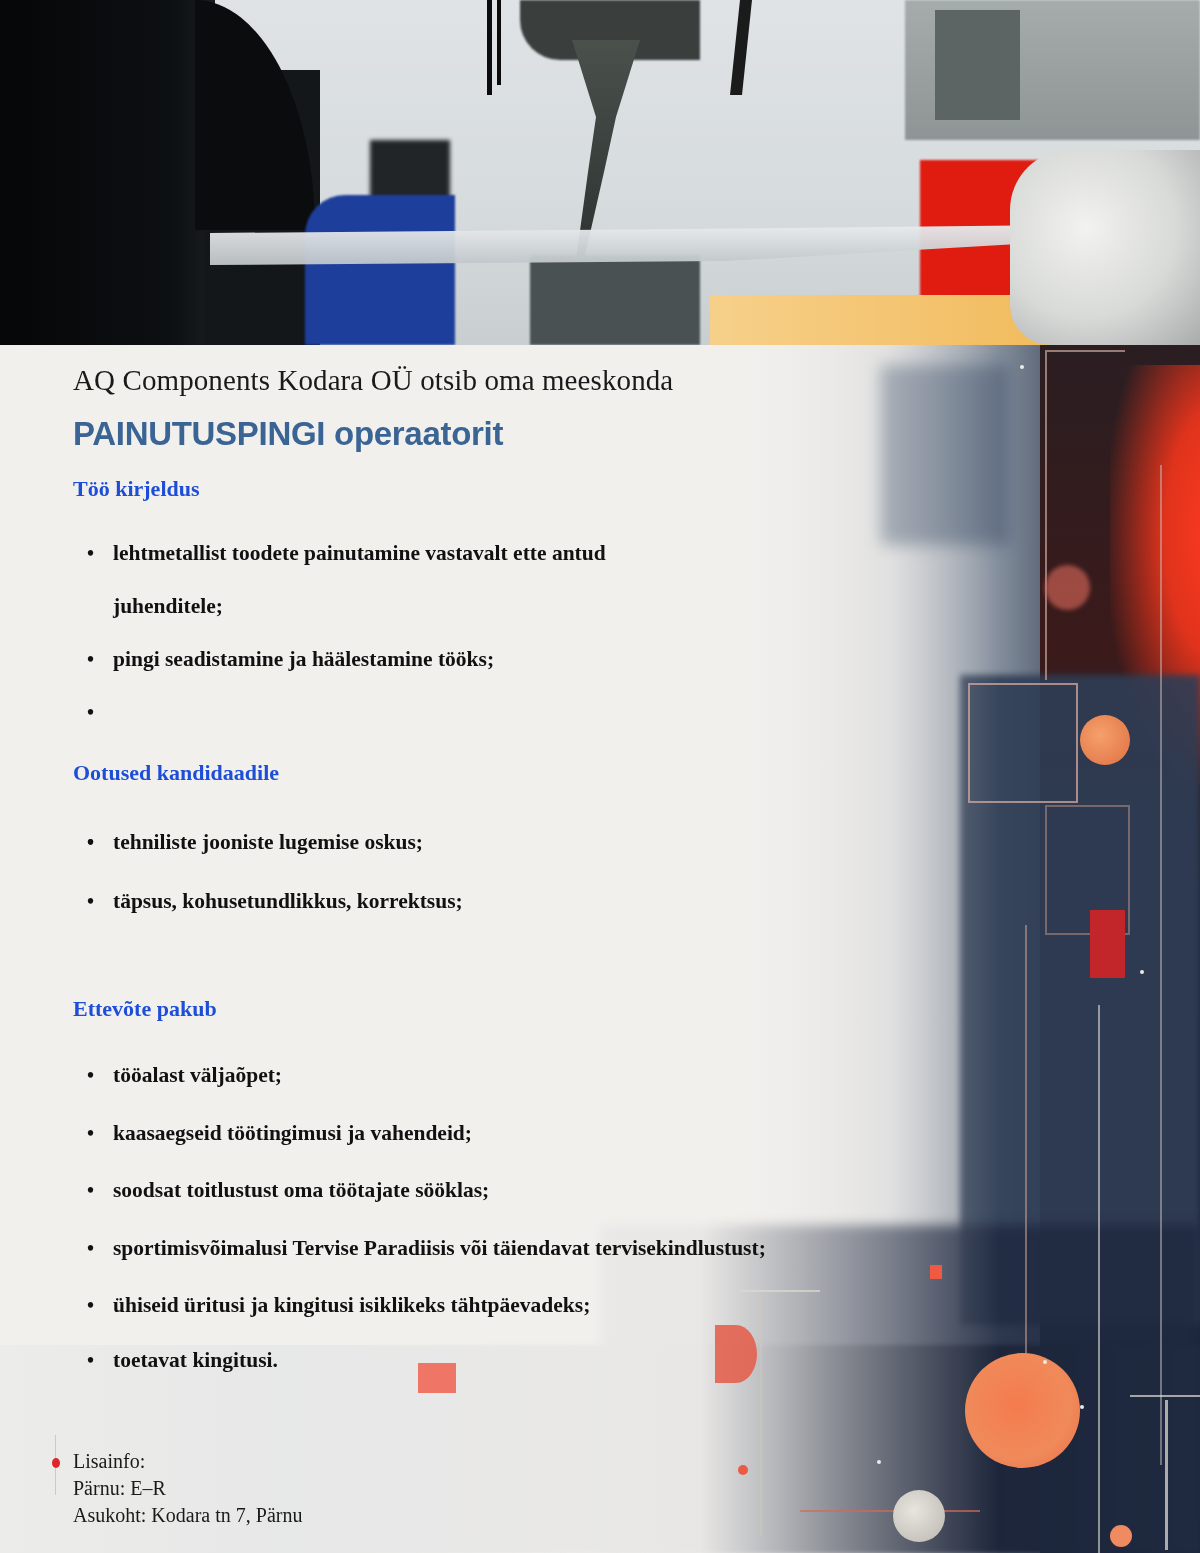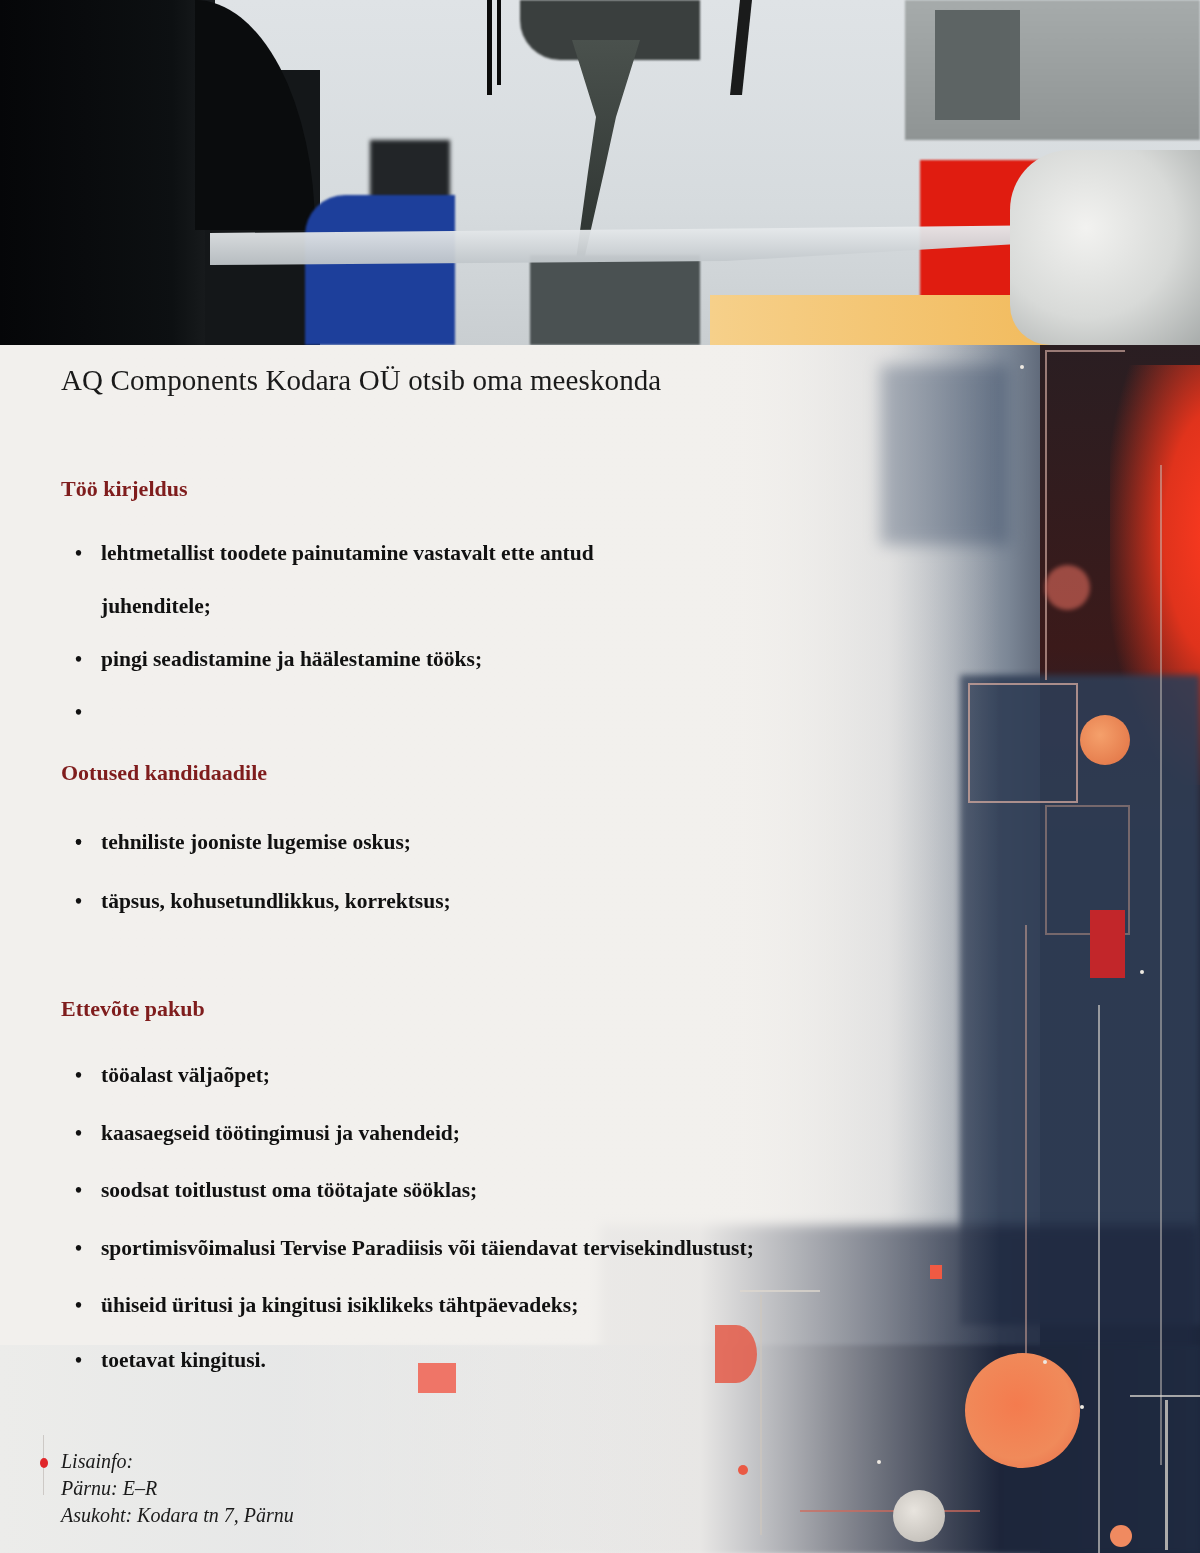--- a/index.html
+++ b/index.html
@@ -59,30 +59,30 @@
     .a-red-rect { left: 1090px; top: 565px; width: 35px; height: 68px; background: #c2262a; }
     .a-red-sq1 { left: 930px; top: 920px; width: 12px; height: 14px; background: #f05a43; }
     .a-red-sq2 { left: 418px; top: 1018px; width: 38px; height: 30px; background: #f06050; opacity: .85; }
     .a-dot { width: 4px; height: 4px; border-radius: 50%; background: #eee9e2; }
 
     
     .a-fog { left: 0; top: 0; width: 1000px; height: 1208px; background: linear-gradient(90deg,rgba(242,240,237,1) 0%,rgba(242,240,237,.95) 70%,rgba(242,240,237,0) 100%); }
     .a-fog-bottom { left: 0; top: 1000px; width: 700px; height: 208px; background: linear-gradient(90deg,rgba(236,236,234,1) 0%,rgba(226,228,229,.7) 40%,rgba(200,205,210,0) 100%); }
 
     
-    .content { position: absolute; left: 4px; top: 345px; width: 1016px; height: 1208px; border-radius: 20px; }
+    .content { position: absolute; left: 16px; top: 345px; width: 1016px; height: 1208px; border-radius: 20px; }
     .intro { position: absolute; left: 57px; top: 19px; font-size: 29px; font-weight: 400; color: #1a1a1a; letter-spacing: .1px; }
     .title { position: absolute; left: 57px; top: 70px; font-family: "Liberation Sans", "DejaVu Sans", sans-serif; font-size: 33px; font-weight: 700; color: #3a6494; letter-spacing: -.3px; }
-    .section-heading { position: absolute; left: 57px; font-size: 22px; font-weight: 700; color: #7f1d1d; }
+    .section-heading { position: absolute; left: 57px; font-size: 22px; font-weight: 700; color: #1d4ed8; }
     ul.bullets { position: absolute; left: 57px; list-style: none; }
     ul.bullets li { position: relative; padding-left: 40px; font-size: 21.5px; font-weight: 700; color: #111; white-space: nowrap; }
     ul.bullets li .bullet { position: absolute; left: 14px; top: 0; font-size: 20px; }
     .li-wrap { line-height: 53px; }
 
-    .footer-info { position: absolute; left: 57px; top: 1103px; font-size: 20px; color: #1a1a1a; line-height: 27px; font-style: italic; }
+    .footer-info { position: absolute; left: 57px; top: 1103px; font-size: 20px; color: #1a1a1a; line-height: 27px; }
     .red-dot { position: absolute; left: 36px; top: 1113px; width: 8px; height: 10px; border-radius: 50%; background: #e0262a; }
     .red-line { position: absolute; left: 39px; top: 1090px; width: 1px; height: 60px; background: #b9b3ad; opacity: .6; }
   </style>
 </head>
 <body>
 
 <div class="hero">
   <div class="h-bg"></div>
   <div class="h-dark-left"></div>
   <div class="h-block1"></div>
@@ -135,20 +135,21 @@
   <div class="a-red-sq2"></div>
   <div class="a-dot" style="left:1020px;top:20px"></div>
   <div class="a-dot" style="left:1043px;top:1015px"></div>
   <div class="a-dot" style="left:877px;top:1115px"></div>
   <div class="a-dot" style="left:1080px;top:1060px"></div>
   <div class="a-dot" style="left:1140px;top:625px"></div>
 </div>
 
 <div class="content">
   <div class="intro">AQ Components Kodara OÜ otsib oma meeskonda</div>
+  <div class="title">PAINUTUSPINGI operaatorit</div>
 
   <div class="section-heading" style="top:131px">Töö kirjeldus</div>
   <ul class="bullets" style="top:182px">
     <li class="li-wrap">
       <span class="bullet">•</span>
       <span>lehtmetallist toodete painutamine vastavalt ette antud</span>
     </li>
     <li class="li-wrap">
       <span>juhenditele;</span>
     </li>

